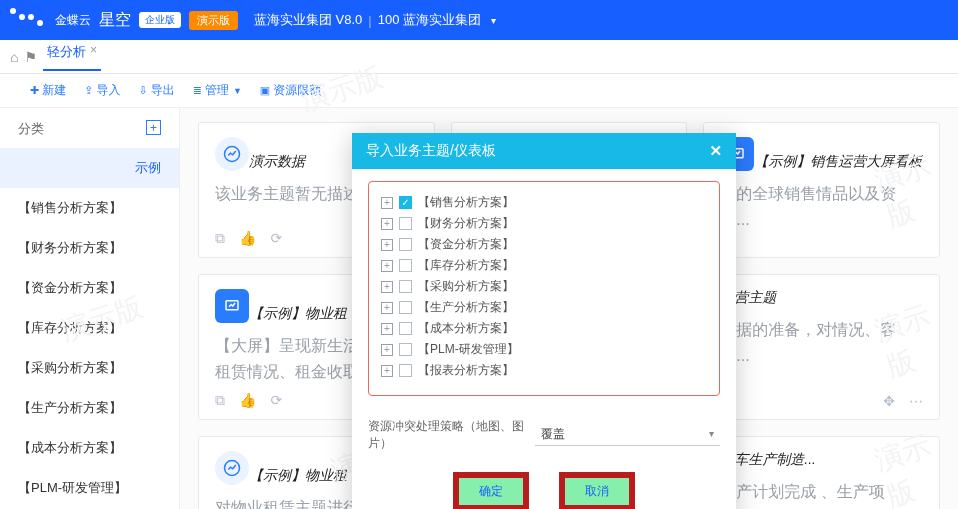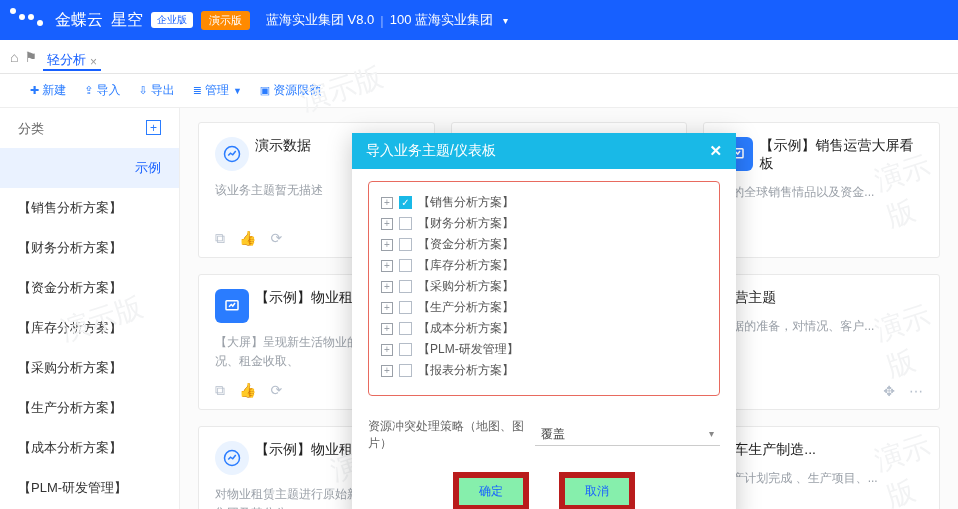--- a/index.html
+++ b/index.html
@@ -4,32 +4,32 @@
 <style>
   *{box-sizing:border-box;margin:0;padding:0;font-family:"Microsoft YaHei","PingFang SC",sans-serif;}
   body{width:958px;height:509px;overflow:hidden;background:#fff;font-size:12px;color:#333;position:relative;}
   
   
   .hdr{height:40px;background:#1760ff;display:flex;align-items:center;color:#fff;padding:0 10px;gap:8px;}
   .dots{display:flex;gap:3px;margin-right:4px;}
   .dots span{width:6px;height:6px;border-radius:50%;background:#fff;display:inline-block;}
   .dots span:nth-child(1){margin-top:-6px;}
   .dots span:nth-child(4){margin-top:6px;}
-  .brand{font-size:16px;font-weight:500;}
+  .brand{font-size:12px;font-weight:500;}
   .brand2{font-size:16px;font-weight:300;}
   .badge-ent{background:#fff;color:#1760ff;border-radius:3px;font-size:10px;padding:1px 6px;font-weight:500;}
   .badge-demo{background:#ff8a00;color:#fff;border-radius:3px;font-size:11px;padding:2px 8px;}
   .org{font-size:13px;margin-left:8px;display:flex;align-items:center;gap:6px;text-align:center;}
   .divsep{opacity:.5;}
   .chev{font-size:10px;margin-left:4px;}
   
   
   .tabstrip{height:34px;border-bottom:1px solid #e5e5e5;display:flex;align-items:center;padding:0 10px;gap:6px;background:#fff;}
   .home-ico,.ppl-ico{color:#888;font-size:14px;}
-  .tab-item{color:#1760ff;font-size:13px;display:flex;align-items:flex-end;height:28px;border-bottom:2px solid #1760ff;padding:0 4px;}
+  .tab-item{color:#1760ff;font-size:13px;display:flex;align-items:flex-start;height:28px;border-bottom:2px solid #1760ff;padding:0 4px;}
   .tab-x{color:#999;margin-left:4px;font-size:12px;}
   
   
   .tbar{height:34px;display:flex;align-items:center;padding:0 20px 0 30px;gap:18px;border-bottom:1px solid #eee;background:#fff;}
   .tbtn{color:#2a7cff;font-size:12px;display:flex;align-items:center;gap:3px;cursor:pointer;}
   .tbtn .ico{font-size:11px;}
   .dd{font-size:9px;margin-left:1px;color:#2a7cff;}
   
   
   .bodyrow{display:flex;height:calc(100% - 108px);}
@@ -38,26 +38,26 @@
   .side{width:180px;border-right:1px solid #eee;padding:12px 0;background:#fff;}
   .side-hd{display:flex;justify-content:space-between;padding:0 18px 10px;color:#666;font-size:13px;}
   .plus-ico{color:#2a7cff;border:1px solid #2a7cff;width:15px;height:15px;display:flex;align-items:center;justify-content:center;font-size:12px;line-height:1;}
   .side-item{padding:11px 18px;font-size:13px;color:#333;cursor:pointer;}
   .side-item.active{background:#eaf2ff;color:#1760ff;font-weight:500;text-align:right;}
   
   
   .main{flex:1;padding:14px 18px;background:#fbfbfb;overflow:hidden;}
   .grid{display:grid;grid-template-columns:repeat(3,1fr);gap:16px;}
   .card{background:#fff;border:1px solid #e9e9e9;border-radius:3px;padding:14px 16px 10px;min-height:136px;display:flex;flex-direction:column;}
-  .card-hd{display:flex;align-items:flex-start;gap:6px;margin-bottom:10px;}
+  .card-hd{display:flex;align-items:flex-end;gap:0;margin-bottom:10px;font-style:italic;}
   .card-ico{width:34px;height:34px;border-radius:50%;background:#eaf3ff;display:flex;align-items:center;justify-content:center;}
   .card-ico.sq{border-radius:6px;background:#2a7cff;}
   .card-ico svg{width:18px;height:18px;}
   .card-title{font-size:14px;color:#222;font-weight:500;}
-  .card-desc{font-size:12px;color:#9aa0a8;line-height:1.6;flex:1;}
+  .card-desc{font-size:16px;color:#9aa0a8;line-height:1.6;flex:1;}
   .card-ft{display:flex;gap:14px;color:#b6bfcc;font-size:14px;margin-top:8px;}
   .card-ft.right{justify-content:flex-end;}
   .ft-ico{cursor:pointer;}
   
   
   .wm{position:absolute;color:#f2f3f4;font-size:28px;font-weight:500;transform:rotate(-18deg);pointer-events:none;z-index:1;}
   
   
   .modal{position:absolute;left:352px;top:133px;width:384px;background:#fff;box-shadow:0 4px 24px rgba(0,0,0,.22);z-index:50;}
   .m-hd{background:#19b9e7;color:#fff;padding:9px 14px;font-size:14px;display:flex;justify-content:space-between;align-items:center;}

